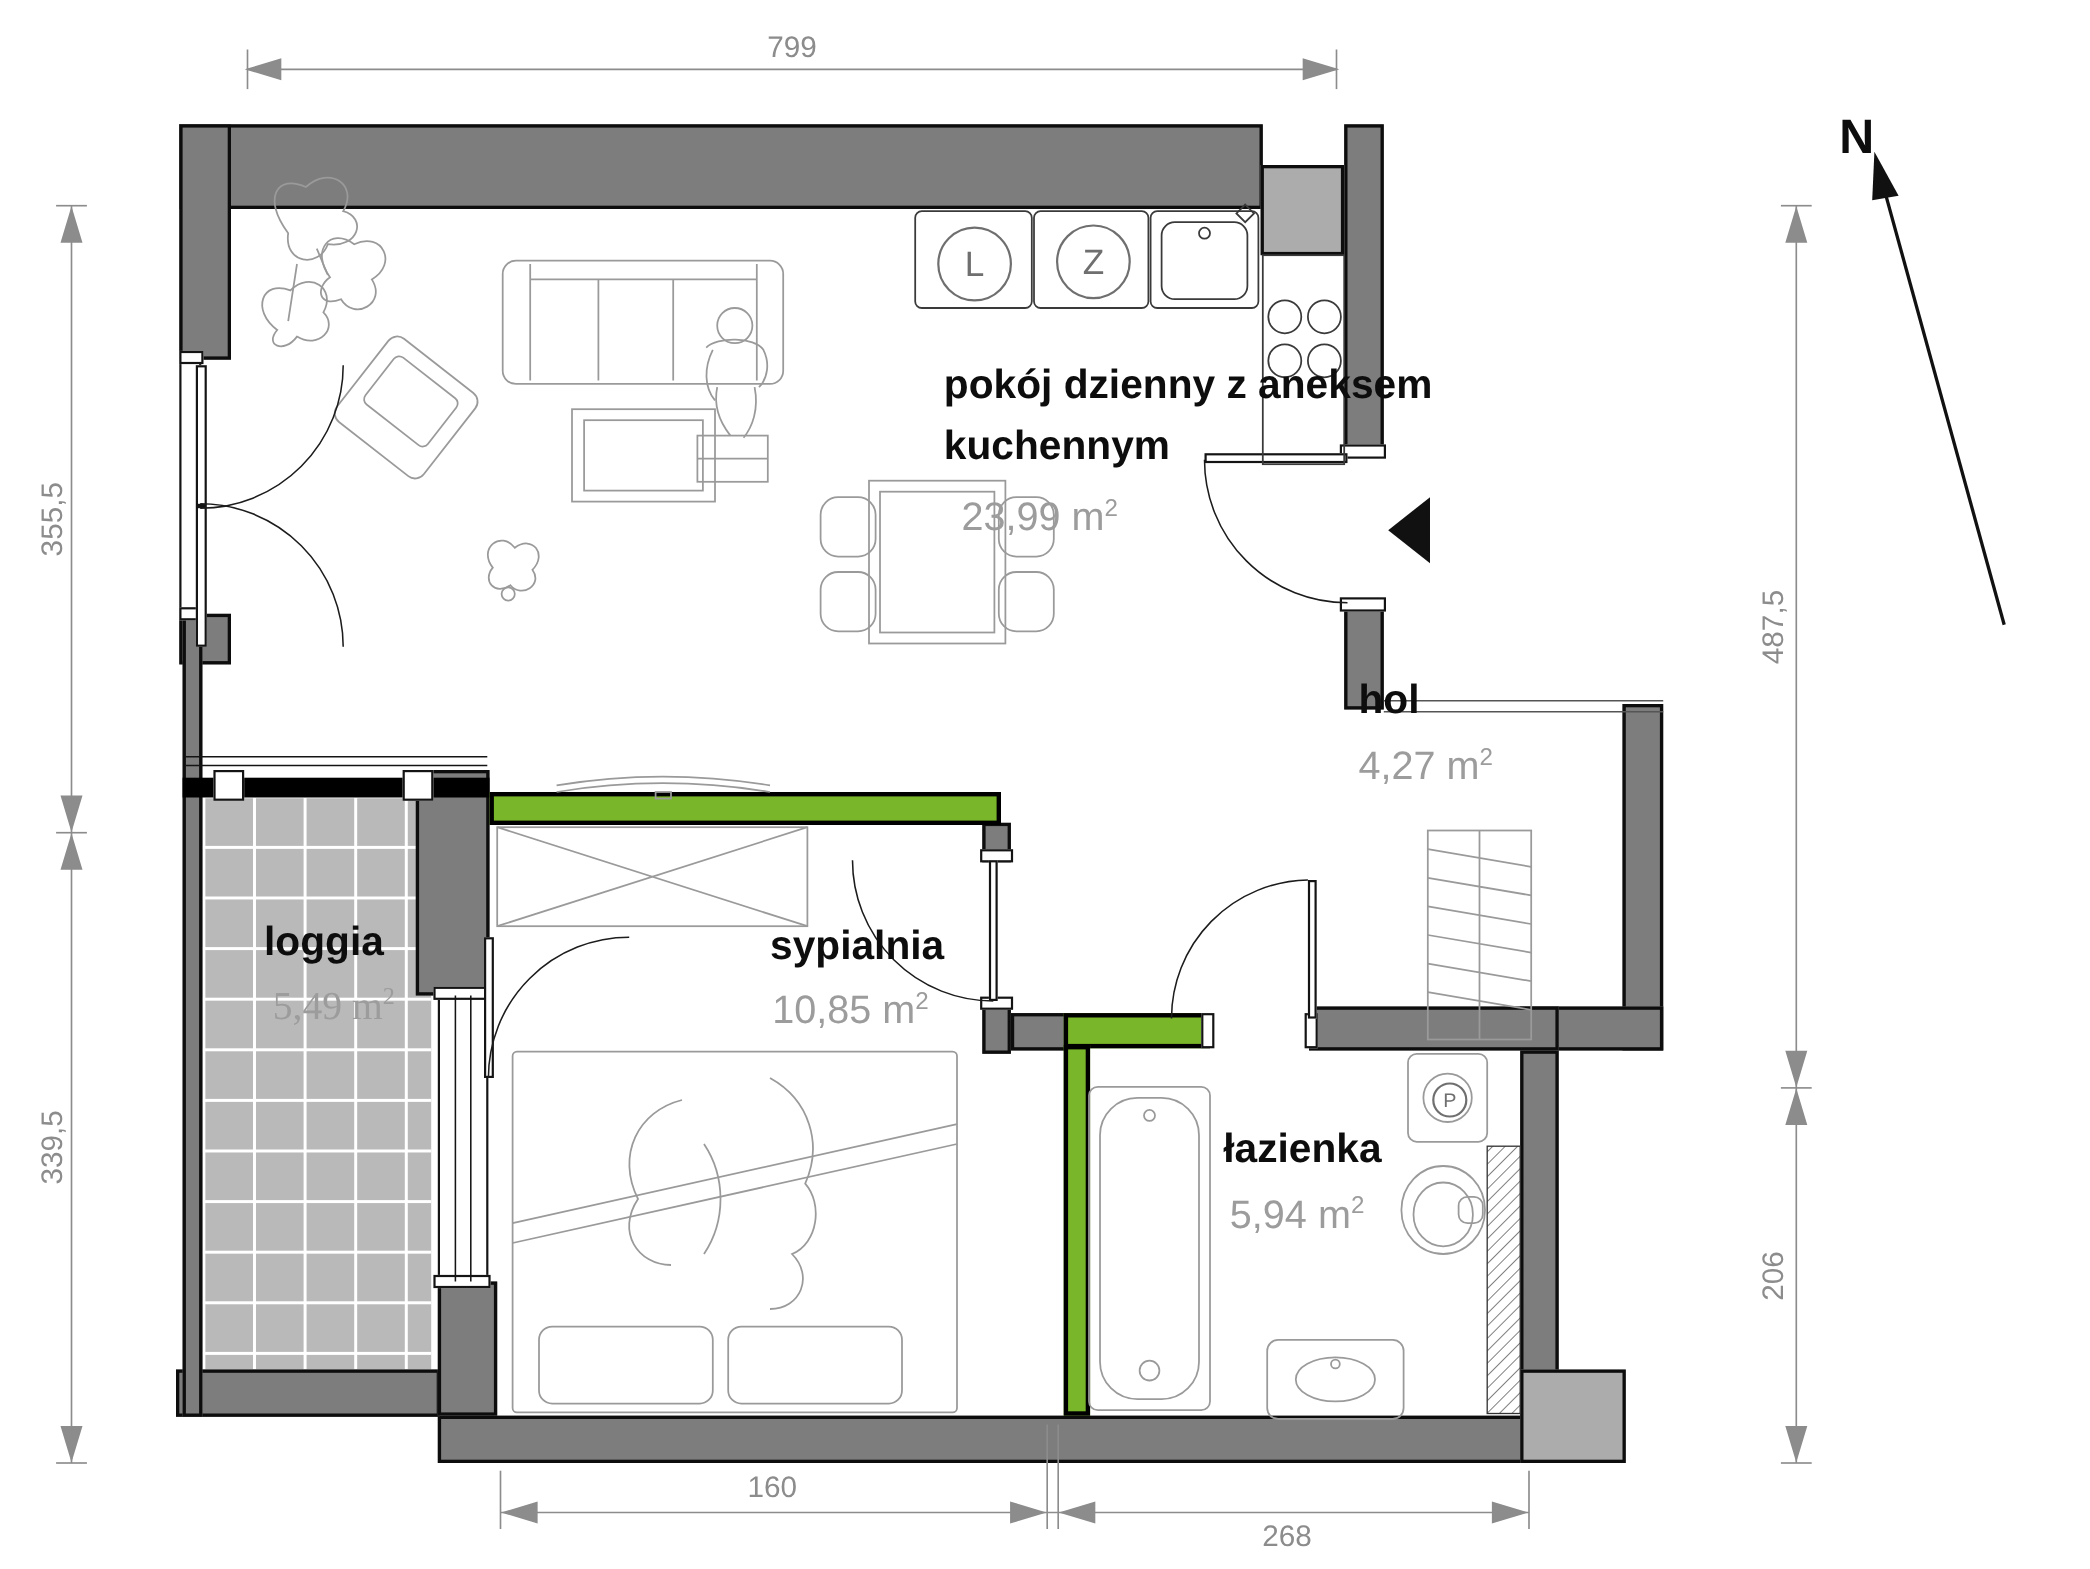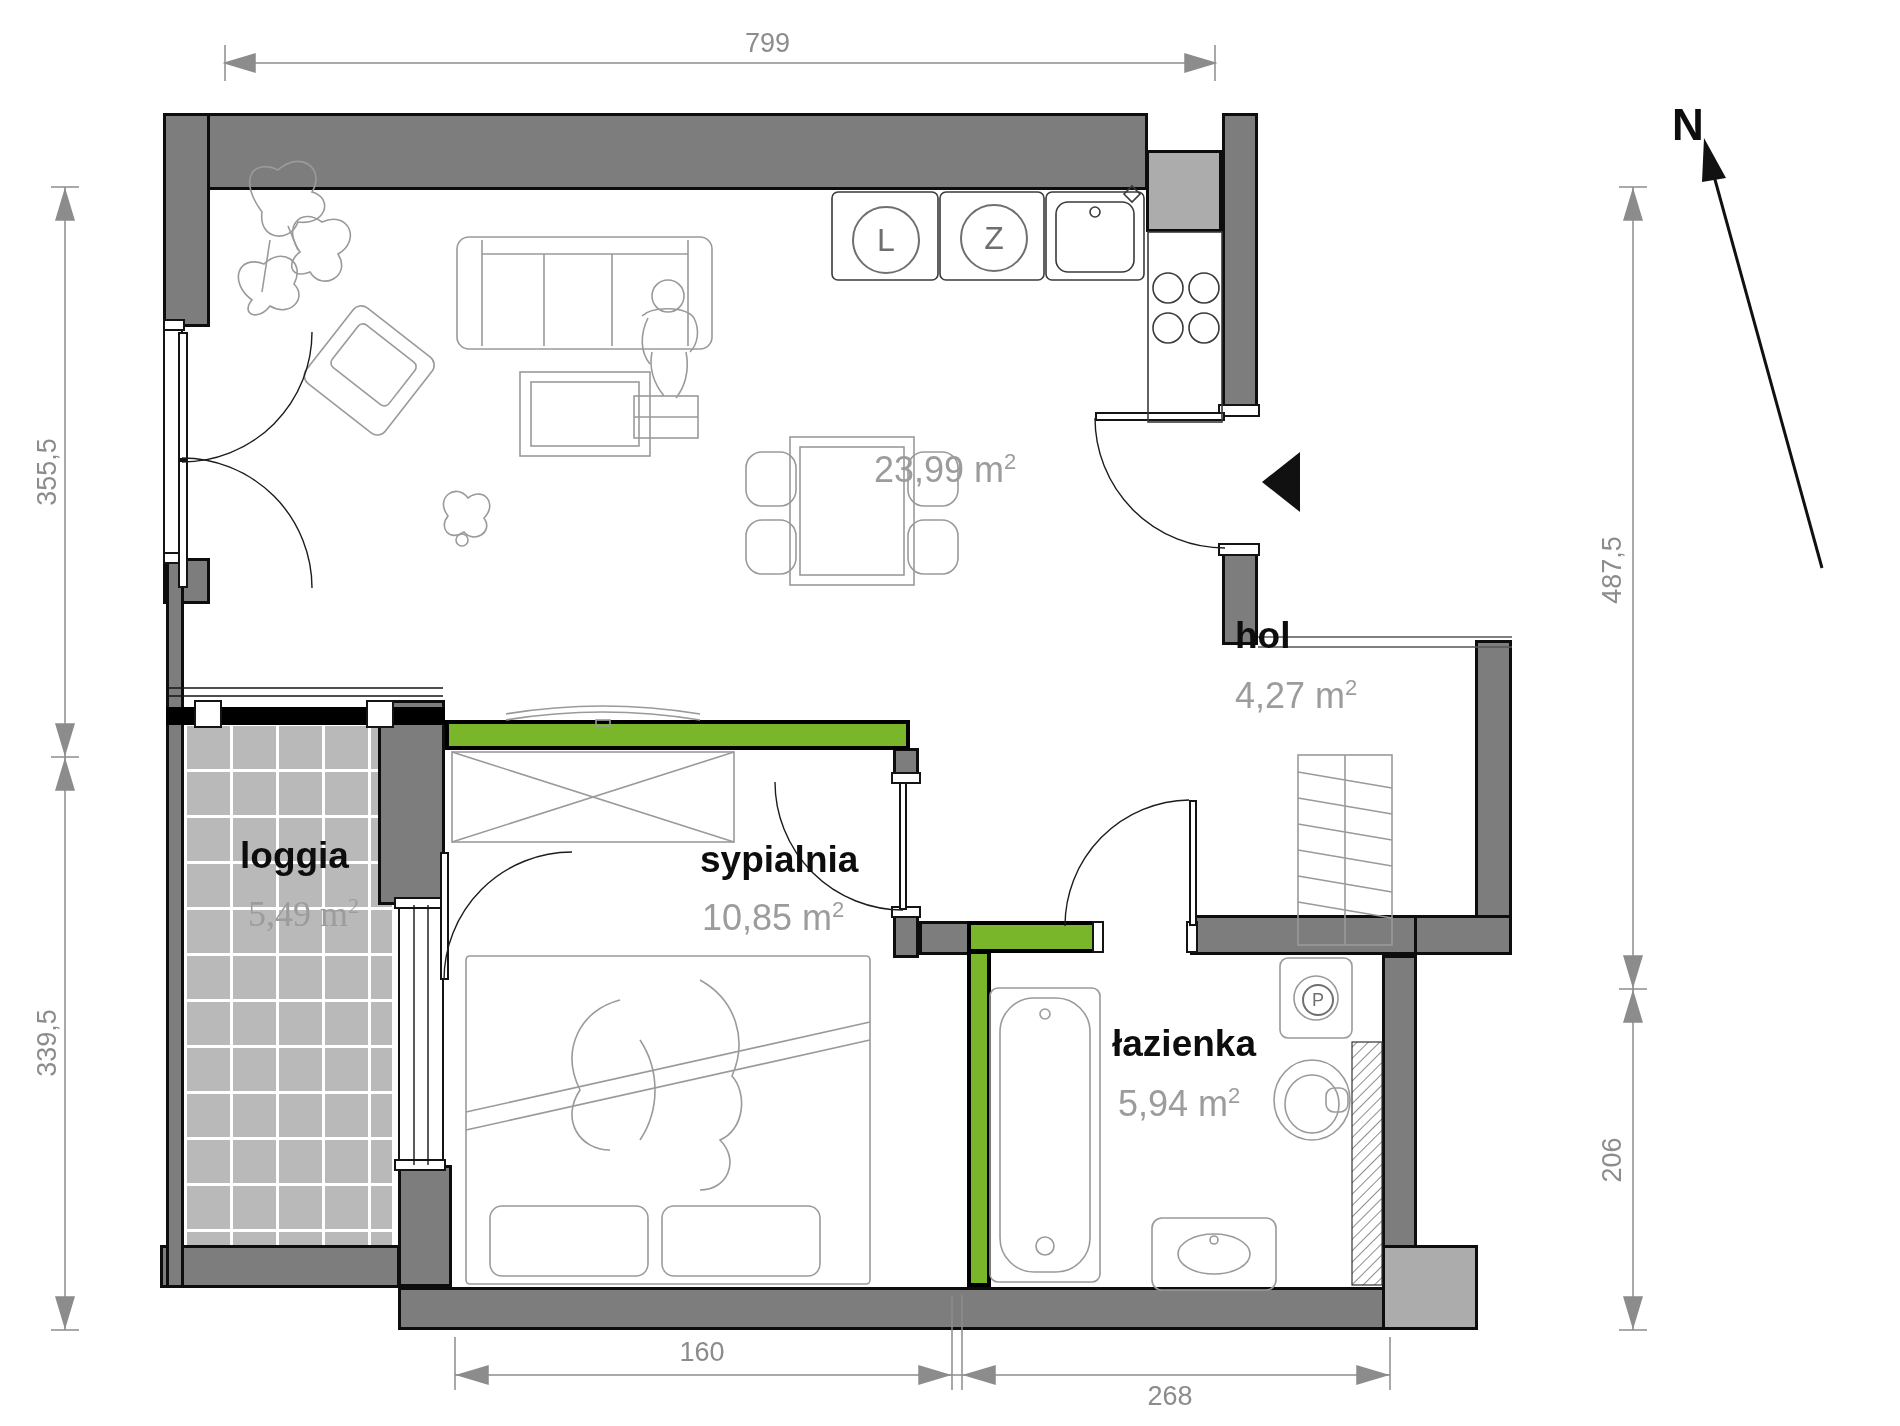--- a/index.html
+++ b/index.html
@@ -252,40 +252,41 @@
   <div class="appl" style="left:852px;top:206px;width:64px;height:64px;font-size:32px;">
       <span>L</span>
     </div>
   <div class="appl" style="left:960px;top:204px;width:64px;height:64px;font-size:32px;">
       <span>Z</span>
     </div>
   <div class="appl" style="left:1302px;top:984px;width:28px;height:28px;font-size:18px;">
       <span>P</span>
     </div>
 
+  <div class="room-label" style="left:858px;top:322px;width:470px;">pokój dzienny z aneksem kuchennym</div>
   <div class="room-area" style="left:874px;top:442px;">
     <span>23,99</span>&nbsp;<span>m</span><sup>2</sup></div>
 
   <div class="room-label" style="left:1235px;top:608px;">hol</div>
   <div class="room-area" style="left:1235px;top:668px;">
     <span>4,27</span>&nbsp;<span>m</span><sup>2</sup></div>
 
   <div class="room-label" style="left:240px;top:828px;text-align:right;">loggia</div>
   <div class="room-area" style="left:248px;top:886px;font-family:Liberation Serif, serif;">
     <span>5,49</span>&nbsp;<span>m</span><sup>2</sup></div>
 
   <div class="room-label" style="left:700px;top:832px;">sypialnia</div>
   <div class="room-area" style="left:702px;top:890px;">
     <span>10,85</span>&nbsp;<span>m</span><sup>2</sup></div>
 
   <div class="room-label" style="left:1112px;top:1016px;">łazienka</div>
   <div class="room-area" style="left:1118px;top:1076px;">
     <span>5,94</span>&nbsp;<span>m</span><sup>2</sup></div>
 
-  <div class="dim" style="left:650px;top:28px;text-align:right;">799</div>
+  <div class="dim" style="left:650px;top:28px;">799</div>
   <div class="dim rot" style="left:-23px;top:457px;">355,5</div>
   <div class="dim rot" style="left:-23px;top:1028px;">339,5</div>
   <div class="dim rot" style="left:1542px;top:555px;">487,5</div>
   <div class="dim rot" style="left:1542px;top:1145px;">206</div>
   <div class="dim" style="left:632px;top:1337px;">160</div>
   <div class="dim" style="left:1100px;top:1337px;margin-top:44px;">268</div>
 
   <div class="north-label" style="left:1672px;top:100px;">N</div>
 
 </div>

